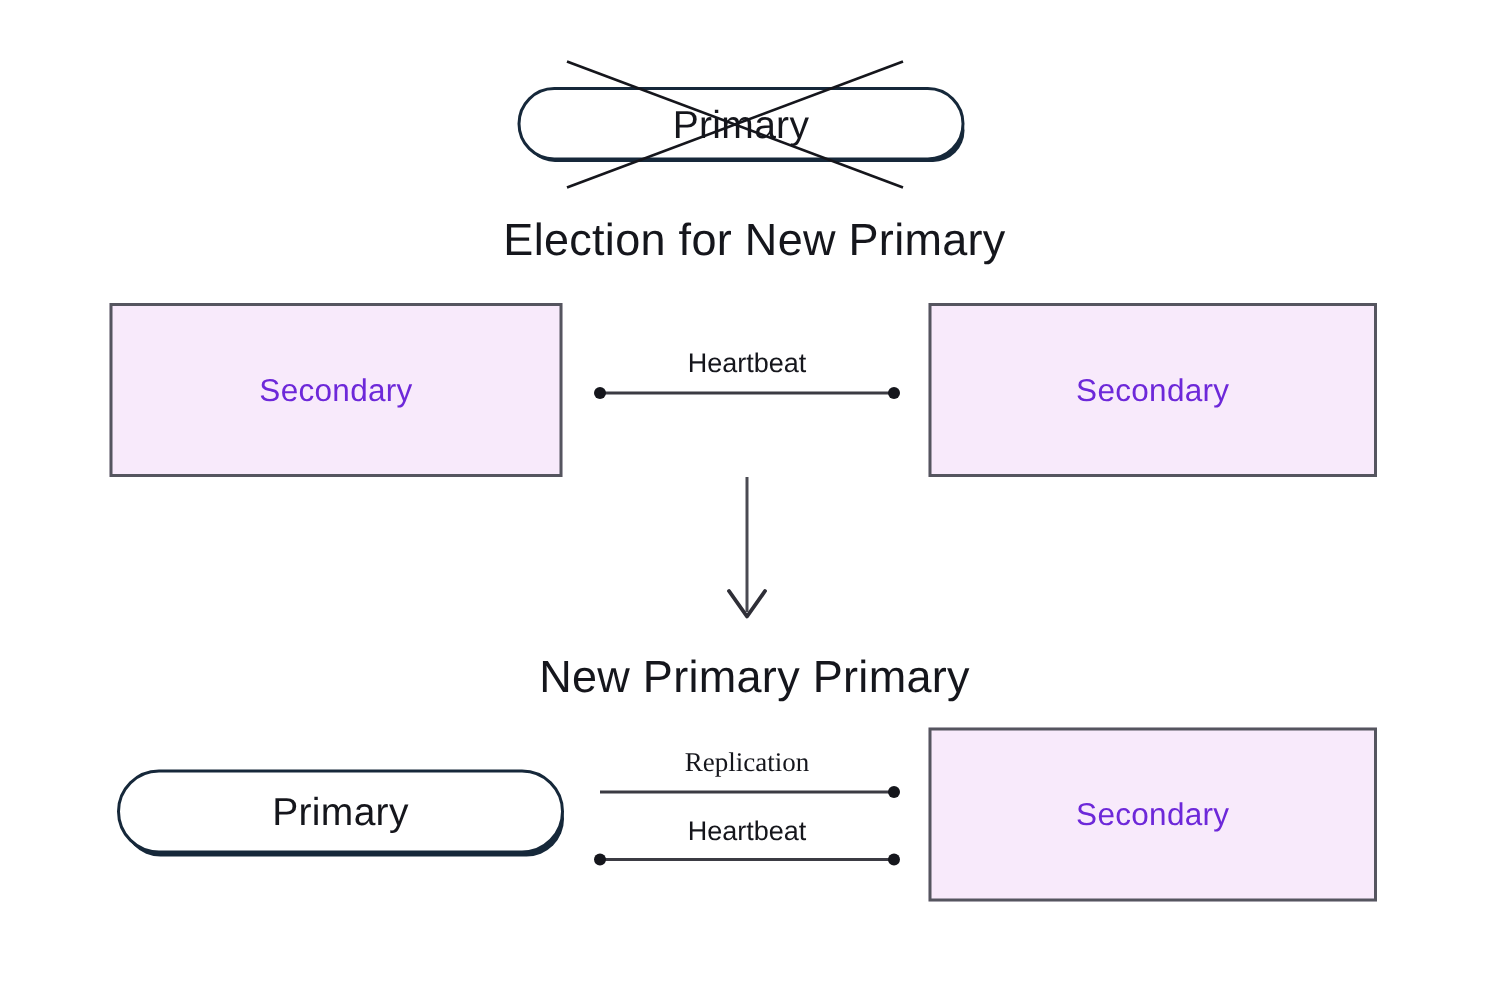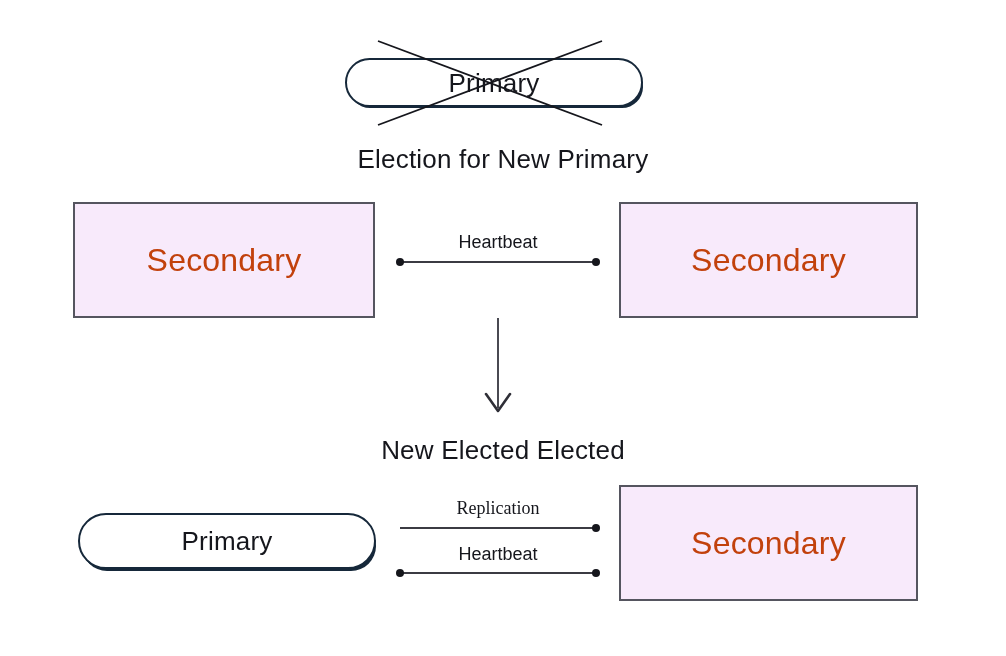--- a/index.html
+++ b/index.html
@@ -51,34 +51,34 @@
     position: absolute;
     box-sizing: border-box;
     background: #f8eafb;
     border: 2px solid #55555f;
     display: flex;
     align-items: center;
     justify-content: center;
     z-index: 3;
   }
   .rect-label {
-    font-size: 32px;
+    font-size: 21px;
     letter-spacing: 0.2px;
-    color: #c2410c;
+    color: #6d28d9;
     line-height: 1;
     white-space: nowrap;
   }
 
   
   .caption {
     position: absolute;
     width: 100%;
     left: 0;
     text-align: center;
-    font-size: 26px;
+    font-size: 30px;
     letter-spacing: 0.2px;
     color: #15161c;
     line-height: 1;
   }
 
   
   .conn-label {
     position: absolute;
     text-align: center;
     font-size: 18px;
@@ -141,21 +141,21 @@
   <div class="conn-label" style="left:398px; top:233px; width:200px;">Heartbeat</div>
   <div class="conn-line" style="left:400px; top:261px; width:196px;"></div>
   <div class="conn-dot" style="left:396px; top:258px;"></div>
   <div class="conn-dot" style="left:592px; top:258px;"></div>
 
   <svg class="down-arrow" style="left:478px; top:318px; width:40px; height:98px;" viewBox="0 0 40 98">
     <line x1="20" y1="0" x2="20" y2="90" stroke="#4a4a52" stroke-width="2"></line>
     <polyline points="8,76 20,93 32,76" fill="none" stroke="#2f2f37" stroke-width="2.6" stroke-linecap="round" stroke-linejoin="round"></polyline>
   </svg>
 
-  <div class="caption" style="top:437px;">New Elected Elected</div>
+  <div class="caption" style="top:437px;">New Primary Primary</div>
 
   <div class="pill-shadow" style="left:82px; top:521px; width:294px; height:50px;"></div>
 
   <div class="pill" style="left:78px; top:513px; width:298px; height:56px;">
     <span class="pill-label">Primary</span>
   </div>
 
   <div class="rect" style="left:619px; top:485px; width:299px; height:116px;">
     <span class="rect-label">Secondary</span>
   </div>

